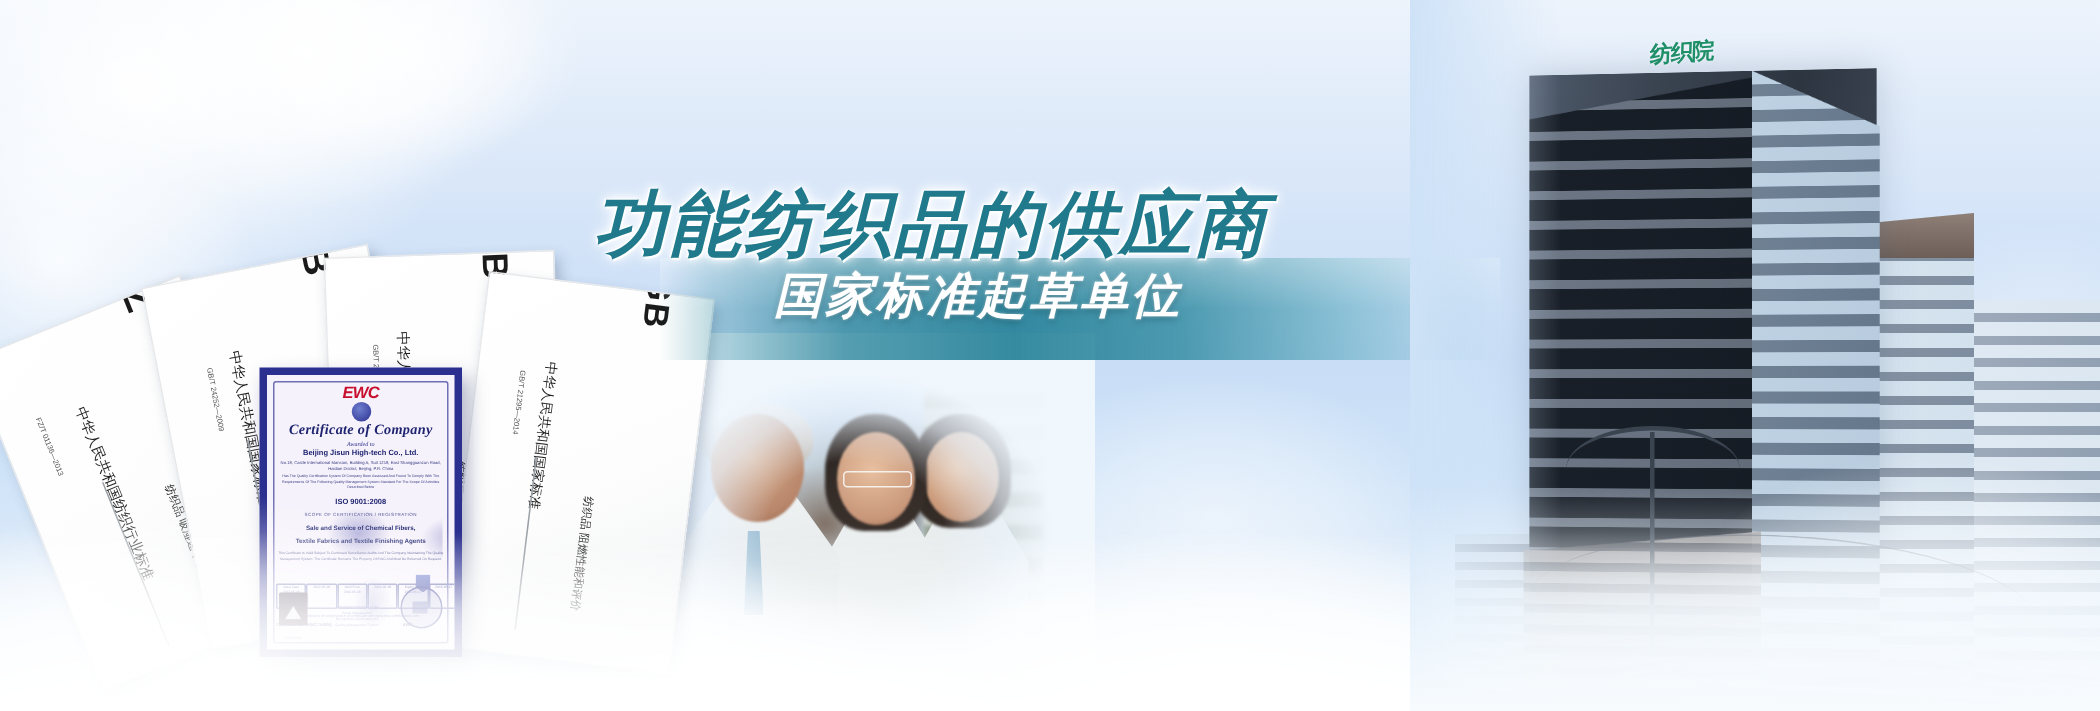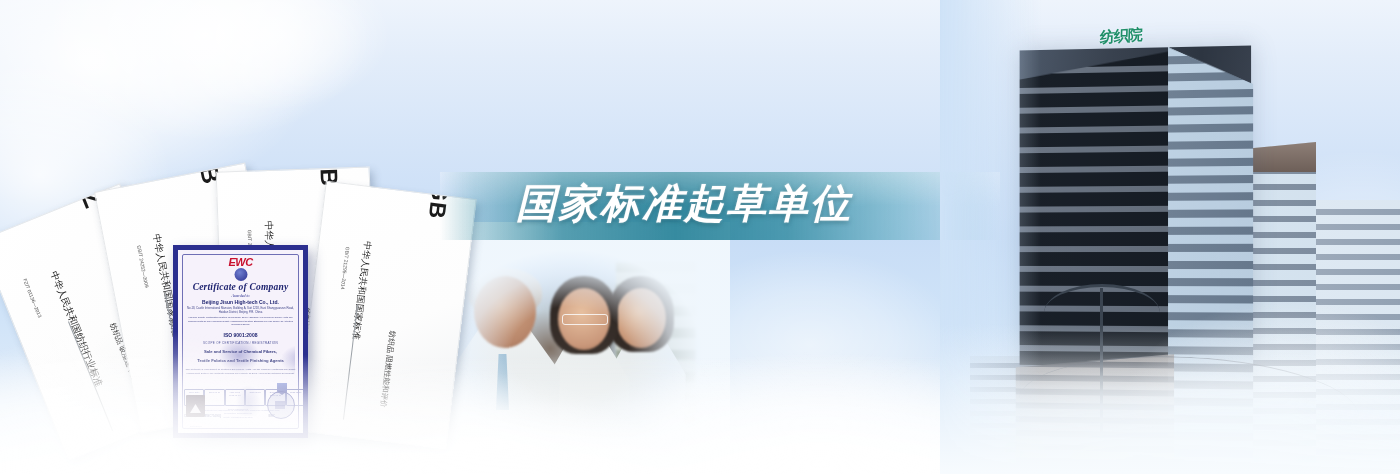--- a/index.html
+++ b/index.html
@@ -424,21 +424,21 @@
   .line1 {
     position: absolute; left: 396px; top: 118px;
     font-size: 48px; font-weight: bold; font-style: italic;
     color: #217a8c; letter-spacing: 2px; white-space: nowrap;
     text-shadow:
       0 0 4px #ffffff, 0 0 7px #ffffff, 0 0 12px rgba(255,255,255,.95),
       1px 1px 0 rgba(255,255,255,.9), -1px -1px 0 rgba(255,255,255,.9);
   }
   .line2 {
     position: absolute; left: 516px; top: 176px;
-    font-size: 40px; font-weight: bold; font-style: italic;
+    font-size: 32px; font-weight: bold; font-style: italic;
     color: #ffffff; letter-spacing: 2px; white-space: nowrap;
     text-shadow: 0 2px 5px rgba(20,70,85,.45), 0 0 2px rgba(255,255,255,.6);
   }
 </style>
 </head>
 <body>
 
 <div id="banner">
 
   <div class="sky-layer">
@@ -570,16 +570,17 @@
     <div class="cloud c7"></div>
     <div class="cloud c8"></div>
     <div class="cloud c9"></div>
     <div class="bottom-haze"></div>
   </div>
 
   <div class="headline">
     <div class="band">
       <div class="sheen"></div>
     </div>
+    <div class="line1">功能纺织品的供应商</div>
     <div class="line2">国家标准起草单位</div>
   </div>
 
 </div>
 
 </body></html>

